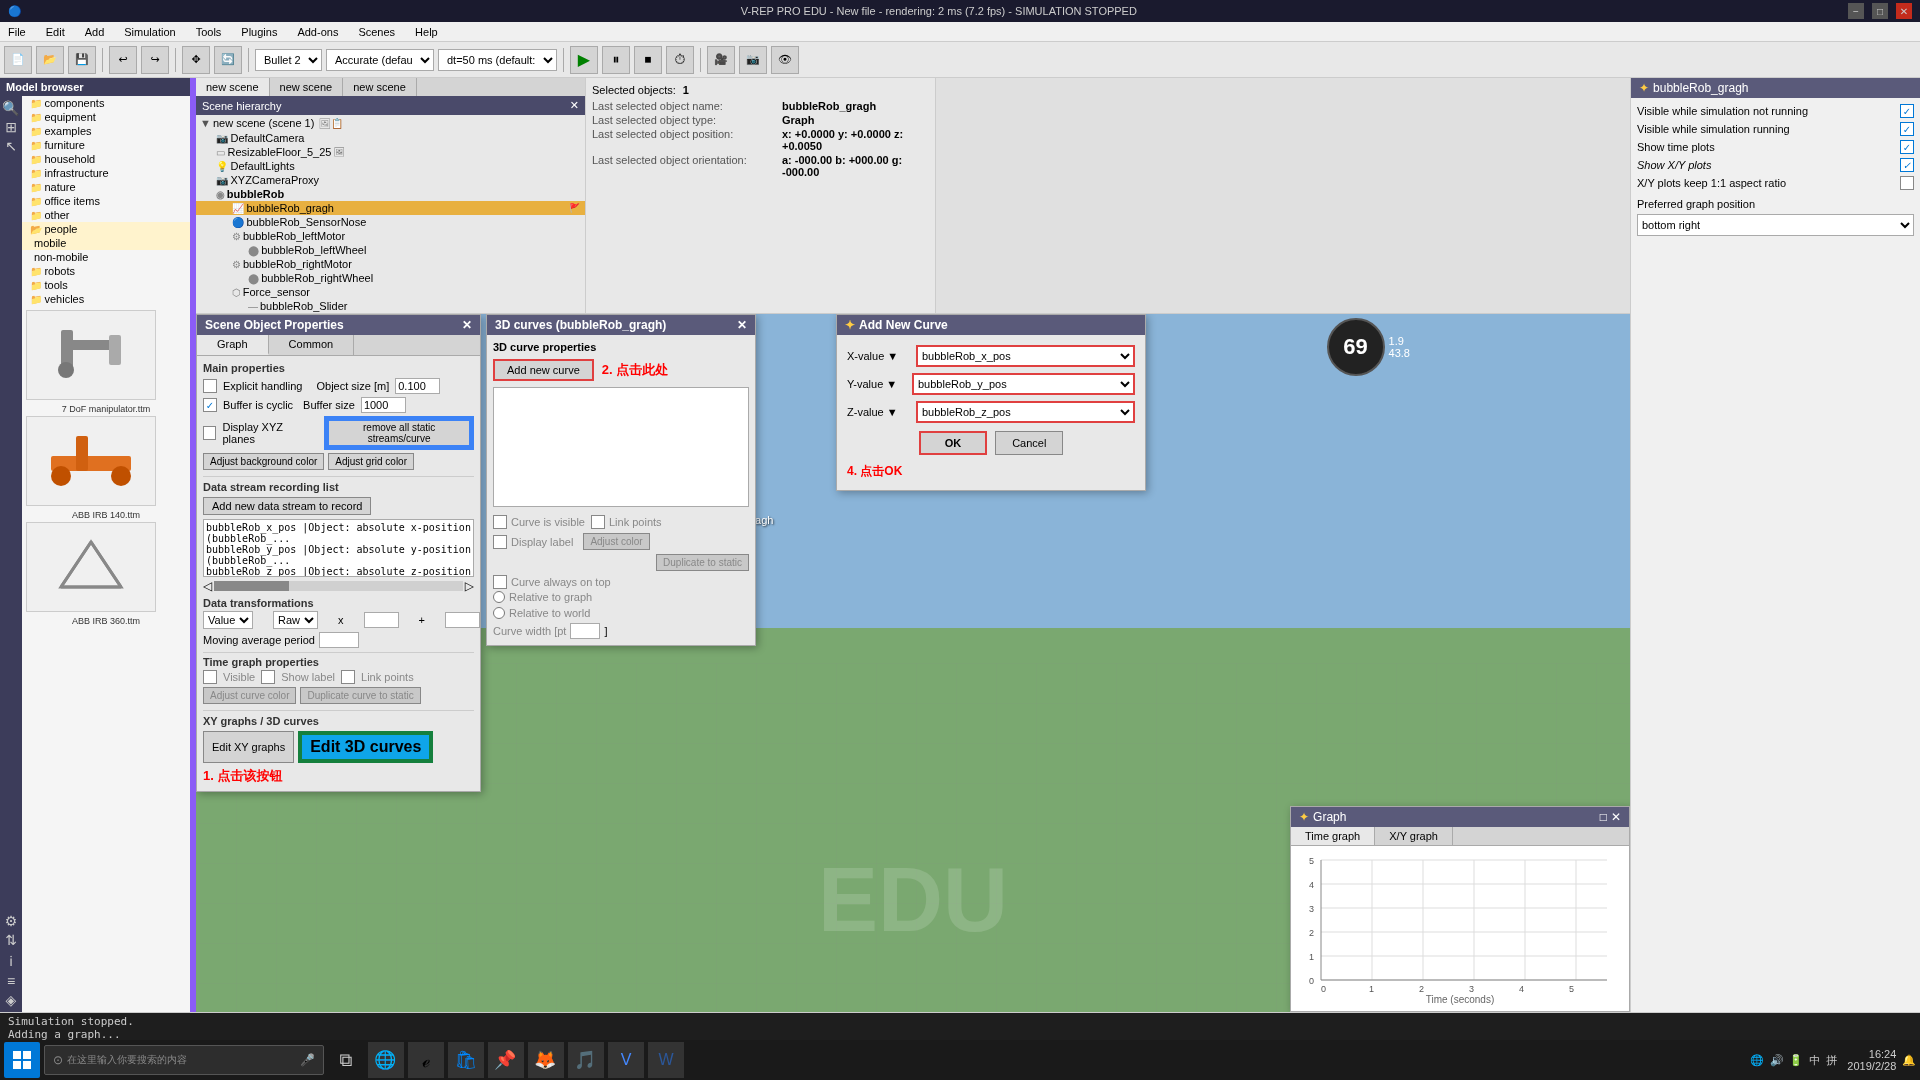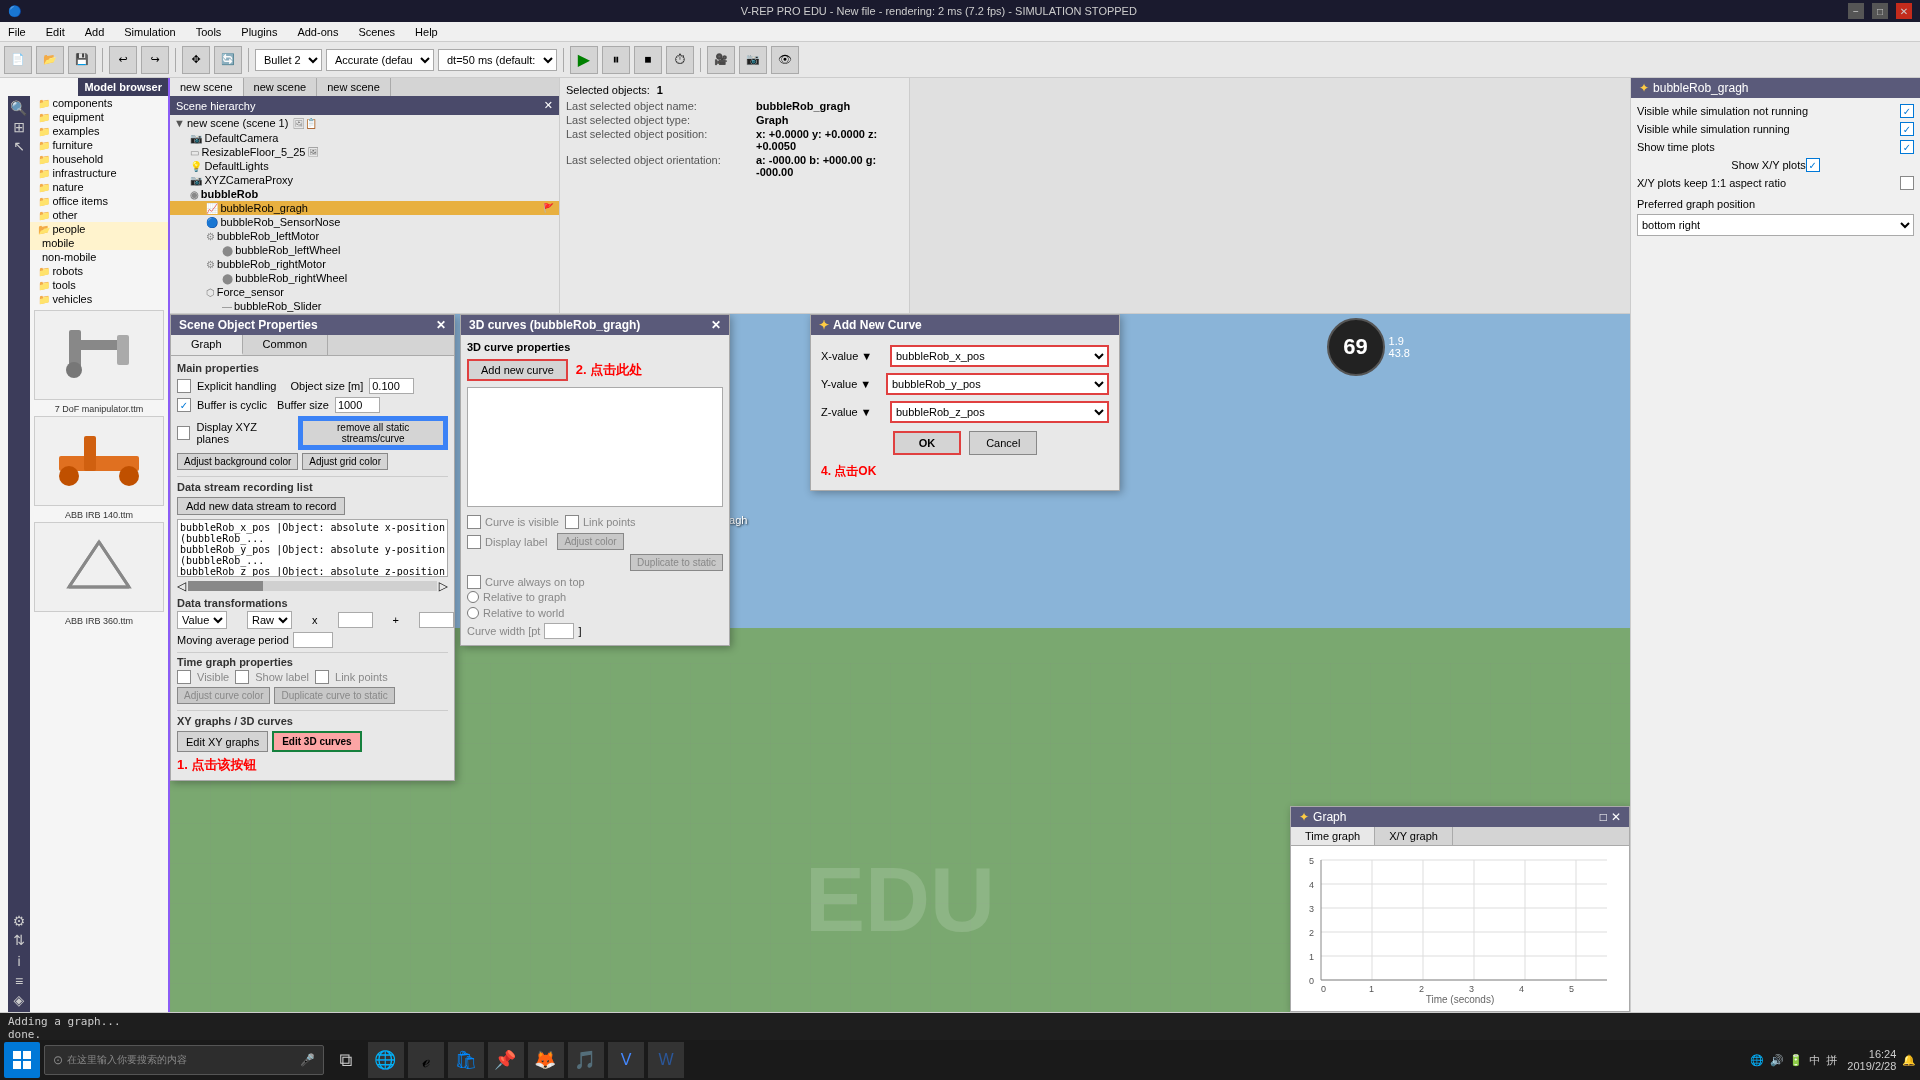--- a/index.html
+++ b/index.html
@@ -80,21 +80,21 @@
   <button class="toolbar-btn" style="font-size:14px;">⏹</button>
   <button class="toolbar-btn" style="font-size:14px;">⏱</button>
   <div class="toolbar-sep"></div>
   <button class="toolbar-btn">🎥</button>
   <button class="toolbar-btn">📷</button>
   <button class="toolbar-btn">👁</button>
 </div>
 
 <div style="display:flex; height:calc(1080px - 22px - 20px - 36px - 68px);">
 
-  <div style="display:flex; width:170px; border-right:2px solid #8b5cf6; background:#f5f5f5; flex-direction:column;align-items:flex-end;">
+  <div style="display:flex; width:196px; border-right:6px solid #8b5cf6; background:#f5f5f5; flex-direction:column;">
     <div style="background:#3c3c5a; color:white; padding:3px 6px; font-size:11px; font-weight:bold;">Model browser</div>
     <div style="display:flex; flex:1; overflow:hidden;">
 
       <div style="width:22px; background:#3c3c5a; display:flex; flex-direction:column; align-items:center; padding:4px 0; gap:3px;">
         <div style="color:#ccc; font-size:14px; cursor:pointer;">🔍</div>
         <div style="color:#ccc; font-size:14px; cursor:pointer;">⊞</div>
         <div style="color:#ccc; font-size:14px; cursor:pointer;">↖</div>
         <div style="color:#ccc; font-size:14px; cursor:pointer; margin-top:auto;">⚙</div>
         <div style="color:#ccc; font-size:14px; cursor:pointer;">⇅</div>
         <div style="color:#ccc; font-size:14px; cursor:pointer;">ℹ</div>
@@ -365,21 +365,21 @@
           </div>
           <div style="display:flex; align-items:center; gap:4px; margin-bottom:6px;">
             <button style="border:1px solid #888; background:#c8c8c8; color:#888; padding:2px 6px; font-size:10px; cursor:pointer;">Adjust curve color</button>
             <button style="border:1px solid #888; background:#c8c8c8; color:#888; padding:2px 6px; font-size:10px; cursor:pointer;">Duplicate curve to static</button>
           </div>
           
           <div style="border-top:1px solid #ccc; padding-top:4px; font-size:11px;">
             <div style="font-weight:bold; margin-bottom:4px; color:#333;">XY graphs / 3D curves</div>
             <div style="display:flex; gap:4px;">
               <button style="border:1px solid #888; background:#d4d4d4; padding:3px 8px; font-size:11px; cursor:pointer;">Edit XY graphs</button>
-              <button style="border:2px solid #15803d; background:#fca5a5; padding:3px 8px; font-size:10px; cursor:pointer; font-weight:bold;">Edit 3D curves</button>
+              <button style="border:4px solid #15803d; background:#0ea5e9; padding:3px 8px; font-size:16px; cursor:pointer; font-weight:bold;">Edit 3D curves</button>
             </div>
             <div style="margin-top:4px; color:red; font-size:13px; font-weight:bold;">1. 点击该按钮</div>
           </div>
         </div>
       </div>
 
       <div style="position:absolute; top:0; left:290px; width:270px; background:#e8e8e8; border:1px solid #aaa; box-shadow:2px 2px 8px rgba(0,0,0,0.3);">
         <div style="background:#5a5a7a; color:white; padding:3px 8px; font-size:12px; font-weight:bold; display:flex; align-items:center; justify-content:space-between;">
           <span>3D curves (bubbleRob_gragh)</span>
           <span style="cursor:pointer;">✕</span>
@@ -546,21 +546,21 @@
       <div style="display:flex; align-items:center; justify-content:space-between; margin-bottom:4px;">
         <span>Visible while simulation running</span>
         <div class="checkbox-checked" style="border-color:#0078d7;">✓</div>
       </div>
 
       <div style="display:flex; align-items:center; justify-content:space-between; margin-bottom:4px;">
         <span>Show time plots</span>
         <div class="checkbox-checked" style="border-color:#0078d7;">✓</div>
       </div>
 
-      <div style="display:flex; align-items:center; justify-content:center; margin-bottom:4px;">
+      <div style="display:flex; align-items:center; justify-content:space-between; margin-bottom:4px;font-style:italic;">
         <span>Show X/Y plots</span>
         <div class="checkbox-checked" style="border-color:#0078d7;">✓</div>
       </div>
 
       <div style="display:flex; align-items:center; justify-content:space-between; margin-bottom:4px;">
         <span>X/Y plots keep 1:1 aspect ratio</span>
         <div class="checkbox-unchecked"></div>
       </div>
 
       <div style="display:flex; align-items:center; justify-content:space-between; margin-bottom:4px; margin-top:8px;">
@@ -571,20 +571,21 @@
           <option>bottom right</option>
         </select>
       </div>
     </div>
   </div>
 </div>
 
 <div style="height:68px; display:flex; flex-direction:column; border-top:1px solid #ccc; background:#1e1e1e;">
 
   <div style="flex:1; background:#1e1e1e; color:#cccccc; padding:2px 8px; font-size:11px; font-family:monospace; overflow:hidden;">
+    <div>Simulation stopped.</div>
     <div>Adding a graph...</div>
     <div>done.</div>
   </div>
 
   <div style="height:28px; background:#1e1e1e; border-top:1px solid #333; display:flex; align-items:center; padding:0 8px;">
     <input type="text" style="flex: 1 1 0%; background: rgb(30, 30, 30); border: none; color: rgb(204, 204, 204); font-size: 11px; font-family: monospace; outline: none;" placeholder="Input Lua code here, or type &quot;help()&quot; (use TAB for auto-completion)">
   </div>
 </div>
 
 <div style="height:40px; background:#1a1a1a; display:flex; align-items:center; padding:0 4px; gap:4px; position:fixed; bottom:0; left:0; width:1920px;">

